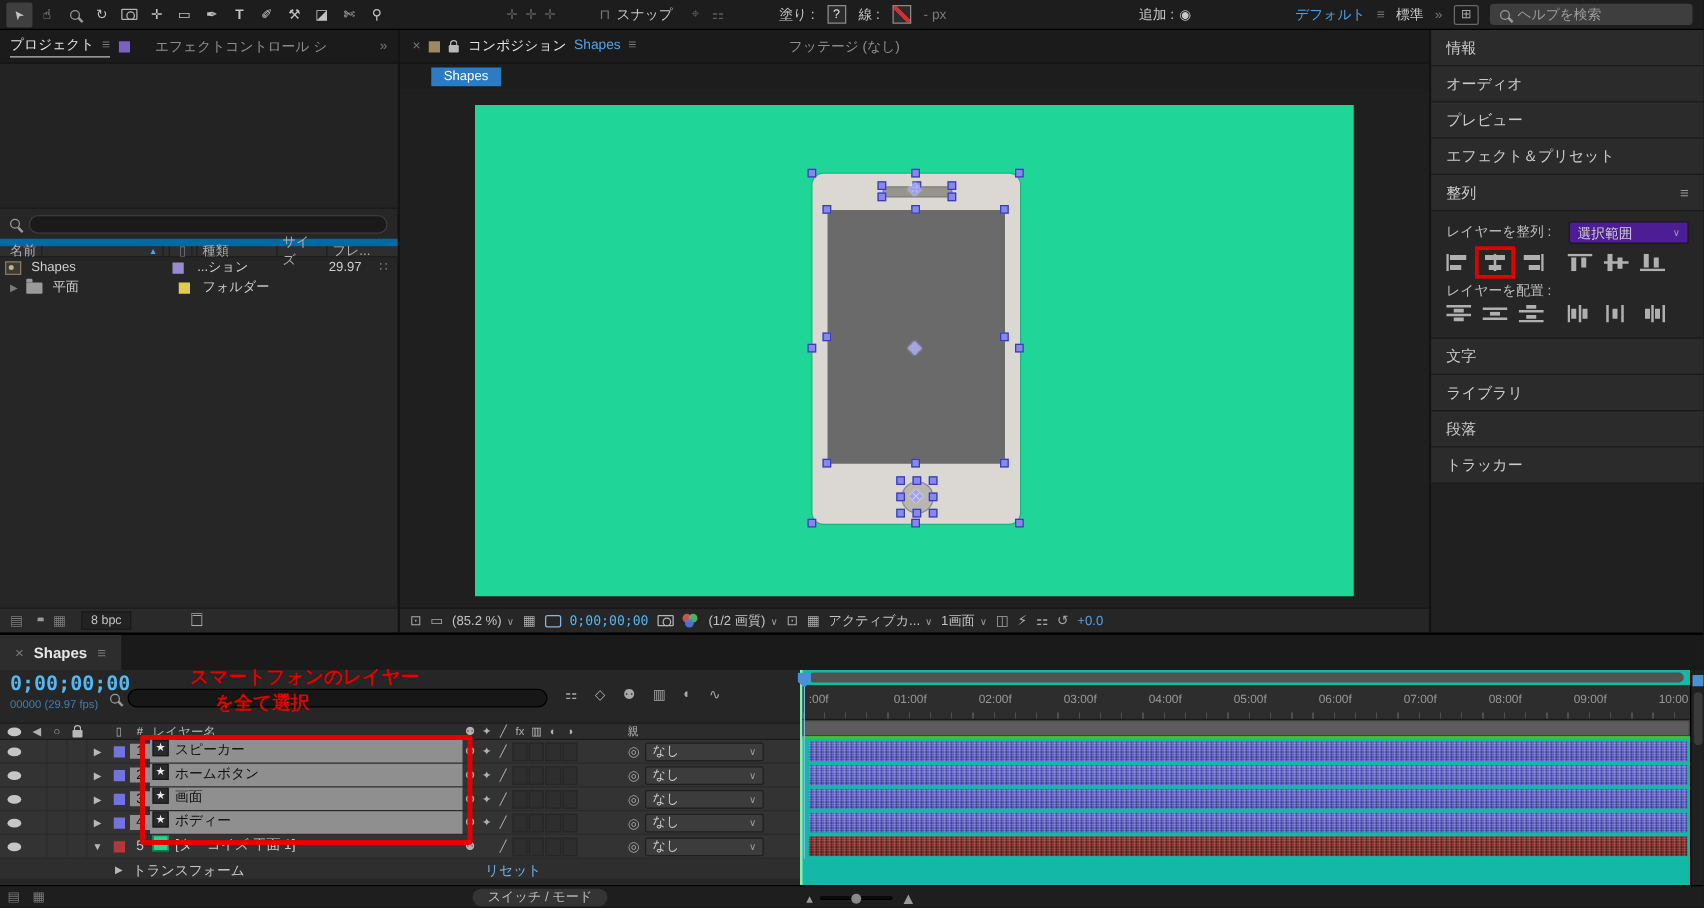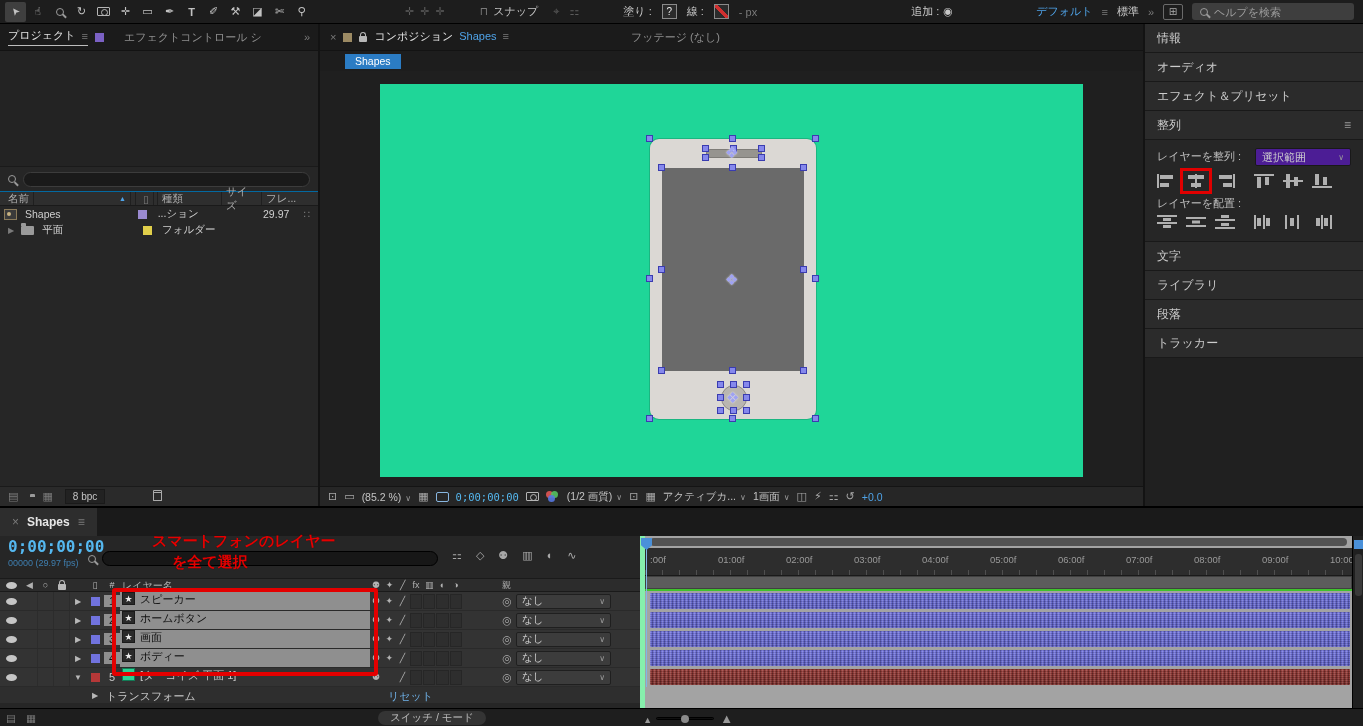--- a/index.html
+++ b/index.html
@@ -35,21 +35,21 @@
 
 
 #project{position:absolute;left:0;top:24px;width:320px;height:482px;background:#262626;border-right:2px solid #131313;display:flex;flex-direction:column}
 .tabbar{height:27px;background:#1b1b1b;display:flex;align-items:center;padding:0 8px;gap:7px;flex:none;border-bottom:1px solid #131313}
 .tabact{display:flex;align-items:center;gap:6px;color:#e2e2e2;border-bottom:1px solid #bdbdbd;padding-bottom:2px}
 .tabdim{display:flex;align-items:center;gap:20px;color:#8f8f8f;max-width:170px;overflow:hidden;white-space:nowrap}
 .sq{width:9px;height:9px;display:inline-block;flex:none}
 .preview{height:116px;background:#232323;border-bottom:1px solid #1a1a1a;flex:none}
 .searchrow{height:24px;display:flex;align-items:center;gap:7px;padding:0 8px;flex:none}
 .searchfield{flex:1;height:15px;background:#1a1a1a;border:1px solid #3c3c3c;border-radius:8px}
-.phead{height:15px;background:#2e2e2e;border-top:1px solid #0369a1;border-bottom:1px solid #1a1a1a;display:flex;align-items:flex-end;font-size:10.5px;color:#b0b0b0;flex:none}
+.phead{height:15px;background:#2e2e2e;border-top:6px solid #0369a1;border-bottom:1px solid #1a1a1a;display:flex;align-items:flex-end;font-size:10.5px;color:#b0b0b0;flex:none}
 .phead span,.prow span{display:inline-flex;align-items:center;height:100%;padding:0 4px;border-right:1px solid #1f1f1f}
 .colname{width:136px}.coltag{width:22px;justify-content:center}.coltype{width:64px}.colsize{width:40px}.colrate{flex:1;border-right:none!important}
 .prow{height:16px;display:flex;align-items:center;font-size:10.5px;color:#cfcfcf;flex:none}
 .prow span{border-right:none}
 .chip{width:9px;height:9px;display:inline-block;flex:none}
 .compicon{width:13px;height:11px;background:#3a3a3a;border:1px solid #8a7a5a;margin-right:4px;flex:none;position:relative}
 .compicon:before{content:"";position:absolute;left:2px;top:2px;width:4px;height:4px;border-radius:50%;background:#c8b280}
 .foldericon{width:13px;height:9px;background:#9a9a9a;border-radius:1px;position:relative;margin-right:4px;flex:none}
 .foldericon:before{content:"";position:absolute;top:-3px;left:0;width:5px;height:3px;background:#9a9a9a;border-radius:1px 1px 0 0}
 .pfill{flex:1}
@@ -126,21 +126,21 @@
 .c-sw{width:92px;display:flex;align-items:center;gap:1px}
 .swg{width:13px;text-align:center;color:#b2b2b2;font-size:9px}
 .swbox{width:13px;height:15px;background:#2e2e2e;border:1px solid #262626}
 .c-pick{width:18px;margin-left:36px;text-align:center;color:#aaa}
 .c-parent{width:95px;height:15px;background:#3c3c3c;border:1px solid #1f1f1f;border-radius:2px;display:flex;align-items:center;padding:0 5px;font-size:10.5px;color:#cccccc}
 .c-parent .caret{margin-left:auto}
 .trow{position:relative;height:17px;background:#2e2e2e;border-bottom:1px solid #262626}
 .trow .texp{position:absolute;left:92px;top:4px;font-size:8px;color:#b8b8b8}
 .trow .tlabel{position:absolute;left:106px;top:2px;color:#c8c8c8}
 .trow .treset{position:absolute;left:388px;top:2px;color:#6fb1e8}
-.tlgraph{position:absolute;left:640px;top:0;right:0;height:100%;background:#a3a3a3;border-left:5px solid #86efac}
+.tlgraph{position:absolute;left:640px;top:0;right:0;height:100%;background:#14b8a6;border-left:2px solid #86efac}
 .navstrip{position:absolute;left:5px;right:5px;top:2px;height:8px;background:#525252;border-radius:4px}
 .ruler{position:absolute;left:0;right:0;top:12px;height:28px;background:#2d2d2d;border-bottom:1px solid #1a1a1a}
 .ruler:after{content:"";position:absolute;left:0;right:0;bottom:0;height:5px;background:repeating-linear-gradient(90deg,#4f4f4f 0 1px,transparent 1px 17px)}
 .rlabel{position:absolute;top:6px;font-size:9.5px;color:#9a9a9a}
 .workarea{position:absolute;left:0;right:0;top:40px;height:13px;background:#5c5c5c;border:1px solid #404040}
 .greenline{position:absolute;left:0;right:0;top:53px;height:2px;background:#40c22e}
 .grow{position:absolute;left:0;right:0;height:19px}
 .bar{position:absolute;left:5px;right:2px;top:1px;height:16px;border-radius:1px;
  background-image:repeating-linear-gradient(90deg,rgba(255,255,255,.16) 0 1px,rgba(0,0,0,0) 1px 2px,rgba(0,0,0,.22) 2px 3px,rgba(0,0,0,0) 3px 4px),
  repeating-linear-gradient(0deg,rgba(255,255,255,.08) 0 1px,rgba(0,0,0,.12) 1px 2px),
@@ -411,20 +411,23 @@
       <span class="blue">+0.0</span>
     </div>
   </div>
 
   <div id="right">
     <div class="rprow">
         <span>情報</span>
       </div>
     <div class="rprow">
         <span>オーディオ</span>
+      </div>
+    <div class="rprow">
+        <span>プレビュー</span>
       </div>
     <div class="rprow">
         <span>エフェクト＆プリセット</span>
       </div>
     <div class="rprow">
       <span>整列</span>
       <span class="menu">≡</span>
     </div>
 
     <div class="aligncontent">

